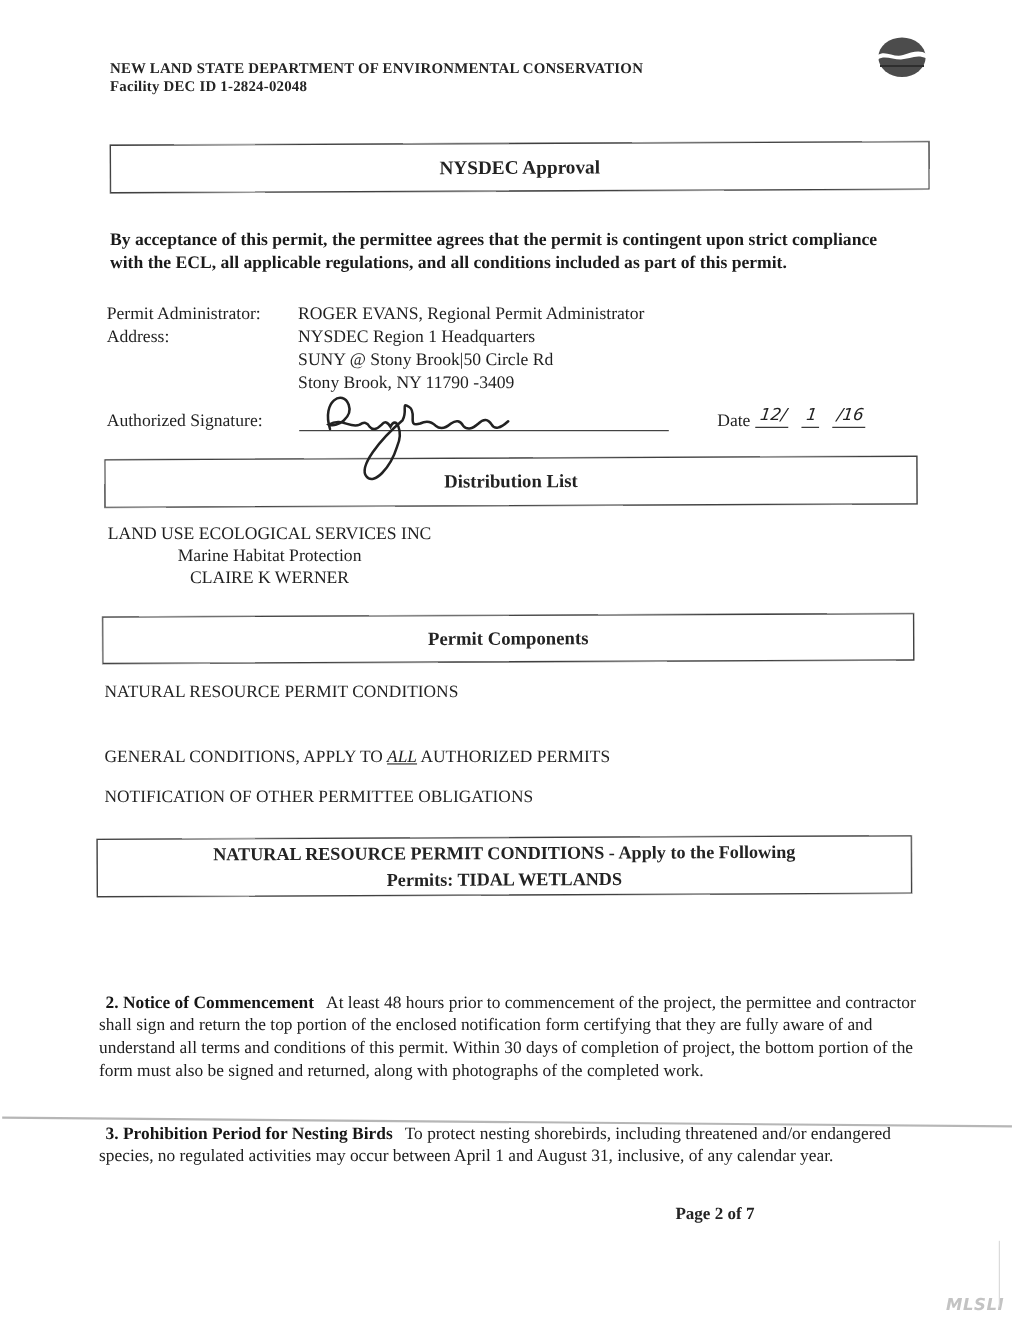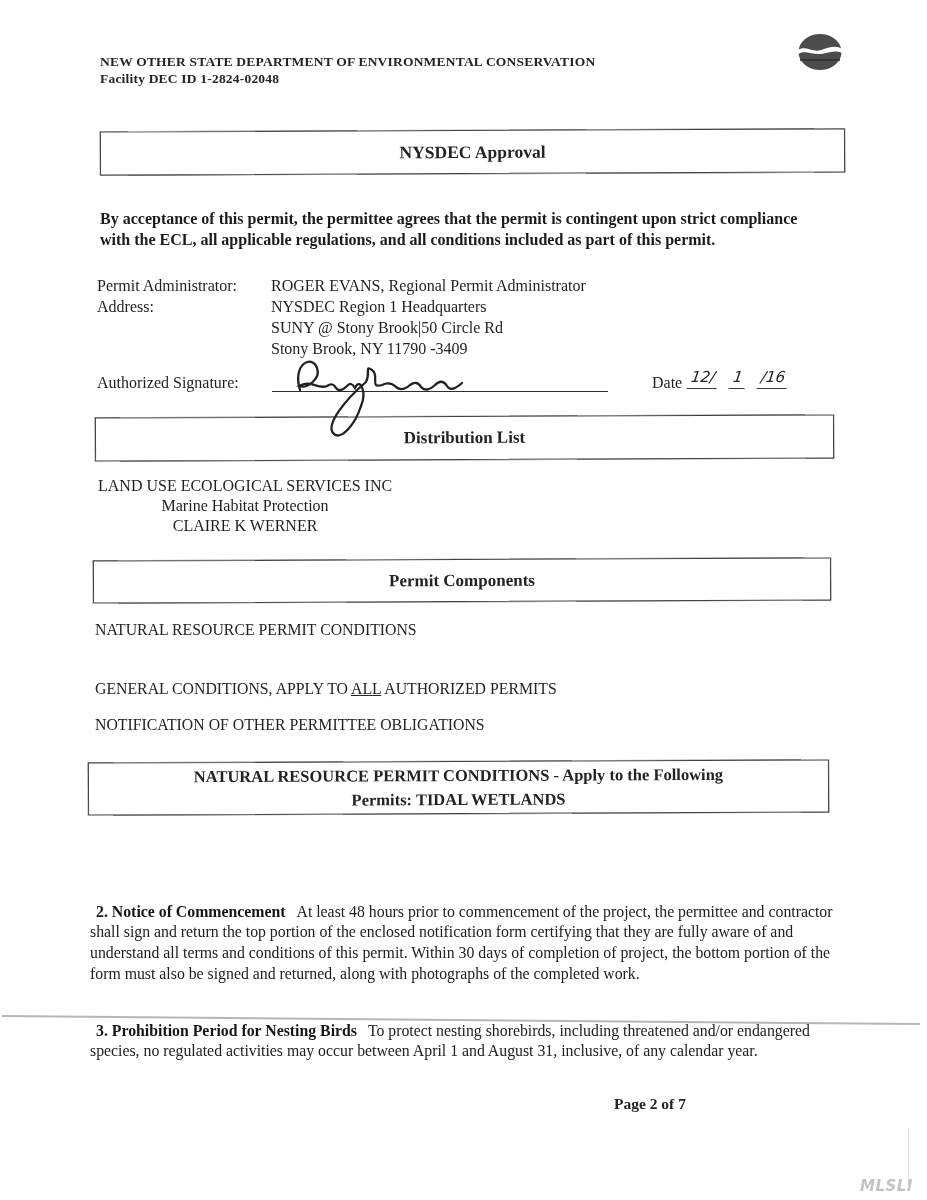--- a/index.html
+++ b/index.html
@@ -35,41 +35,41 @@
   .sig-line{left:272px;top:391px;width:336px;height:0;border-bottom:1.6px solid #2e2e2e;}
   .sig-svg{left:270px;top:348px;width:230px;height:104px;pointer-events:none;z-index:3;}
   .date-label{left:652px;top:374px;font-size:16px;}
   .date-hw{left:688px;top:368px;display:flex;gap:12px;font-family:"DejaVu Sans",sans-serif;font-style:italic;font-size:15px;color:#222;}
   .date-hw span{border-bottom:1.6px solid #3a3a3a;padding:0 3px 2px 3px;transform:skewX(-8deg);}
   .dist-list{left:98px;top:476px;font-size:16px;line-height:20px;text-align:center;}
   .comp-list{left:95px;top:621px;font-size:15.8px;color:#242424;}
   .comp-item1{margin:0 0 41px 0;}
   .comp-item2{margin:0 0 18px 0;}
   .comp-item3{margin:0;}
-  .u{text-decoration:underline;}
+  .u{text-decoration:underline;font-style:italic;}
   .cond{width:748px;font-size:15.8px;line-height:20.6px;color:#202020;}
   .cond1{left:90px;top:831px;}
   .cond2{left:90px;top:886px;}
   .cond3{left:90px;top:1005px;}
   .cond b{color:#161616;}
   .cond .body{margin-left:7px;}
   .cond .num{padding-left:6px;}
   
   .artifact{left:2px;top:1015px;width:918px;height:1.6px;background:#8f8f8f;opacity:.65;transform:rotate(.5deg);transform-origin:left center;}
   .page-num{left:614px;top:1095px;font-weight:bold;font-size:15.5px;color:#242424;}
   .watermark{left:860px;top:1177px;font-family:"DejaVu Sans",sans-serif;font-weight:bold;font-style:italic;font-size:15px;letter-spacing:.5px;color:#c3c3c3;}
   .edge-line{left:908px;top:1128px;width:1px;height:60px;background:#d7d7d7;}
 </style>
 </head>
 <body>
 
 <div class="page">
 
   <div class="abs hdr">
-    <div>NEW OTHER STATE DEPARTMENT OF ENVIRONMENTAL CONSERVATION</div>
+    <div>NEW LAND STATE DEPARTMENT OF ENVIRONMENTAL CONSERVATION</div>
     <div>Facility DEC ID 1-2824-02048</div>
   </div>
 
   <div class="abs logo">
     <svg width="46" height="40" viewBox="0 0 46 40">
       <ellipse cx="23" cy="19" rx="21.5" ry="18" fill="#4c4c4c"></ellipse>
       <path d="M1 17 C 8 12, 16 20, 24 17 C 32 14, 40 12, 45 16 L 45 20 C 36 16, 30 21, 22 21 C 14 21, 7 17, 1 21 Z" fill="#ffffff"></path>
       <path d="M3 27 L 43 27" stroke="#2e2e2e" stroke-width="1.6"></path>
     </svg>
   </div>

